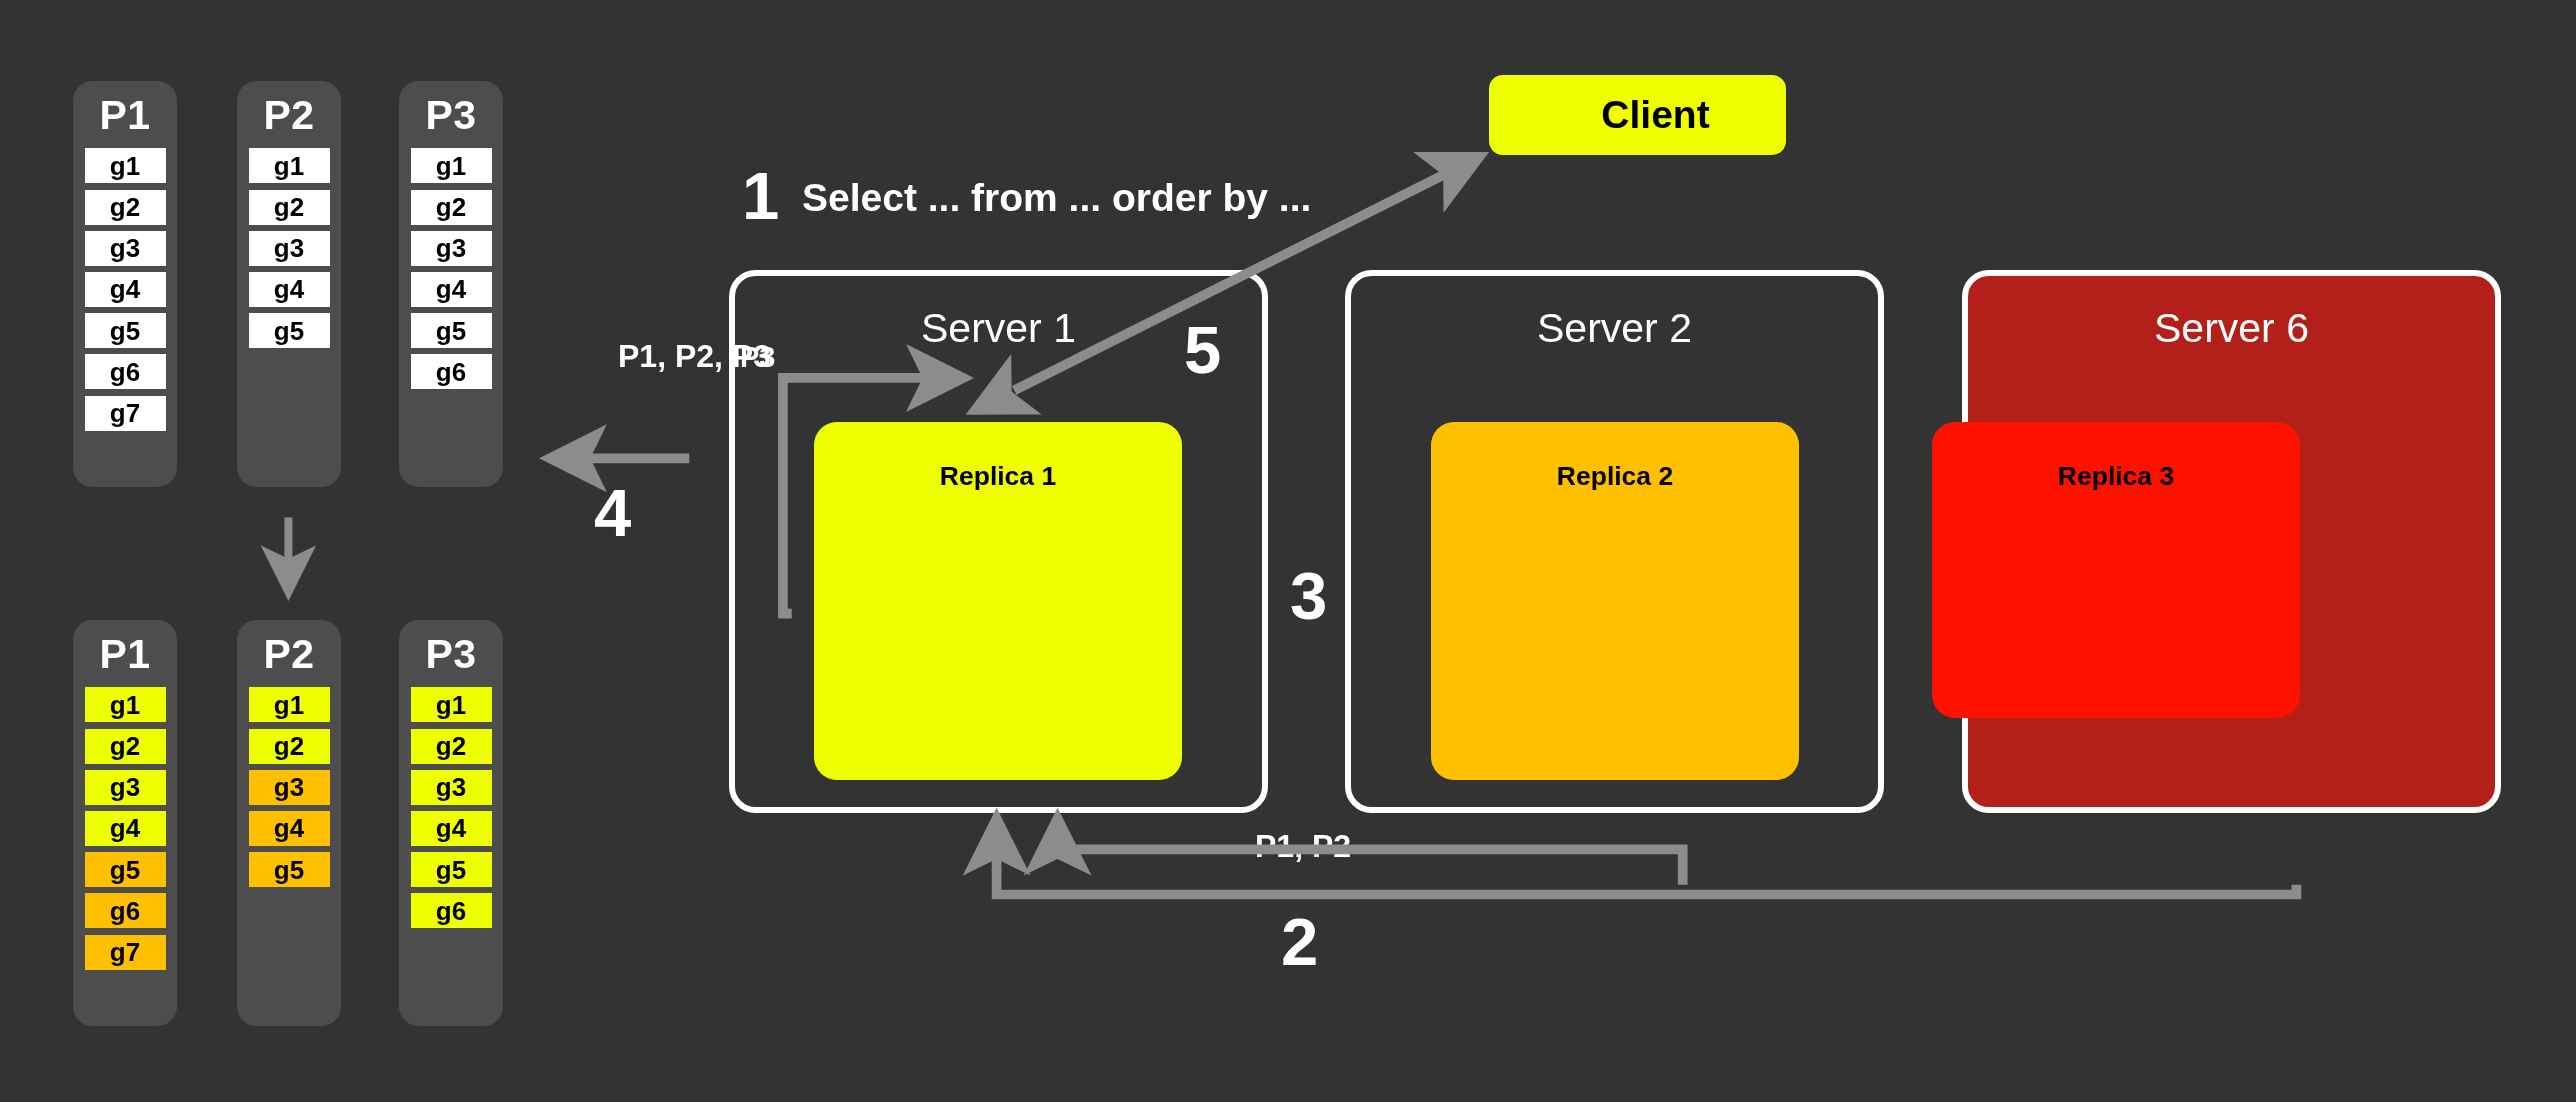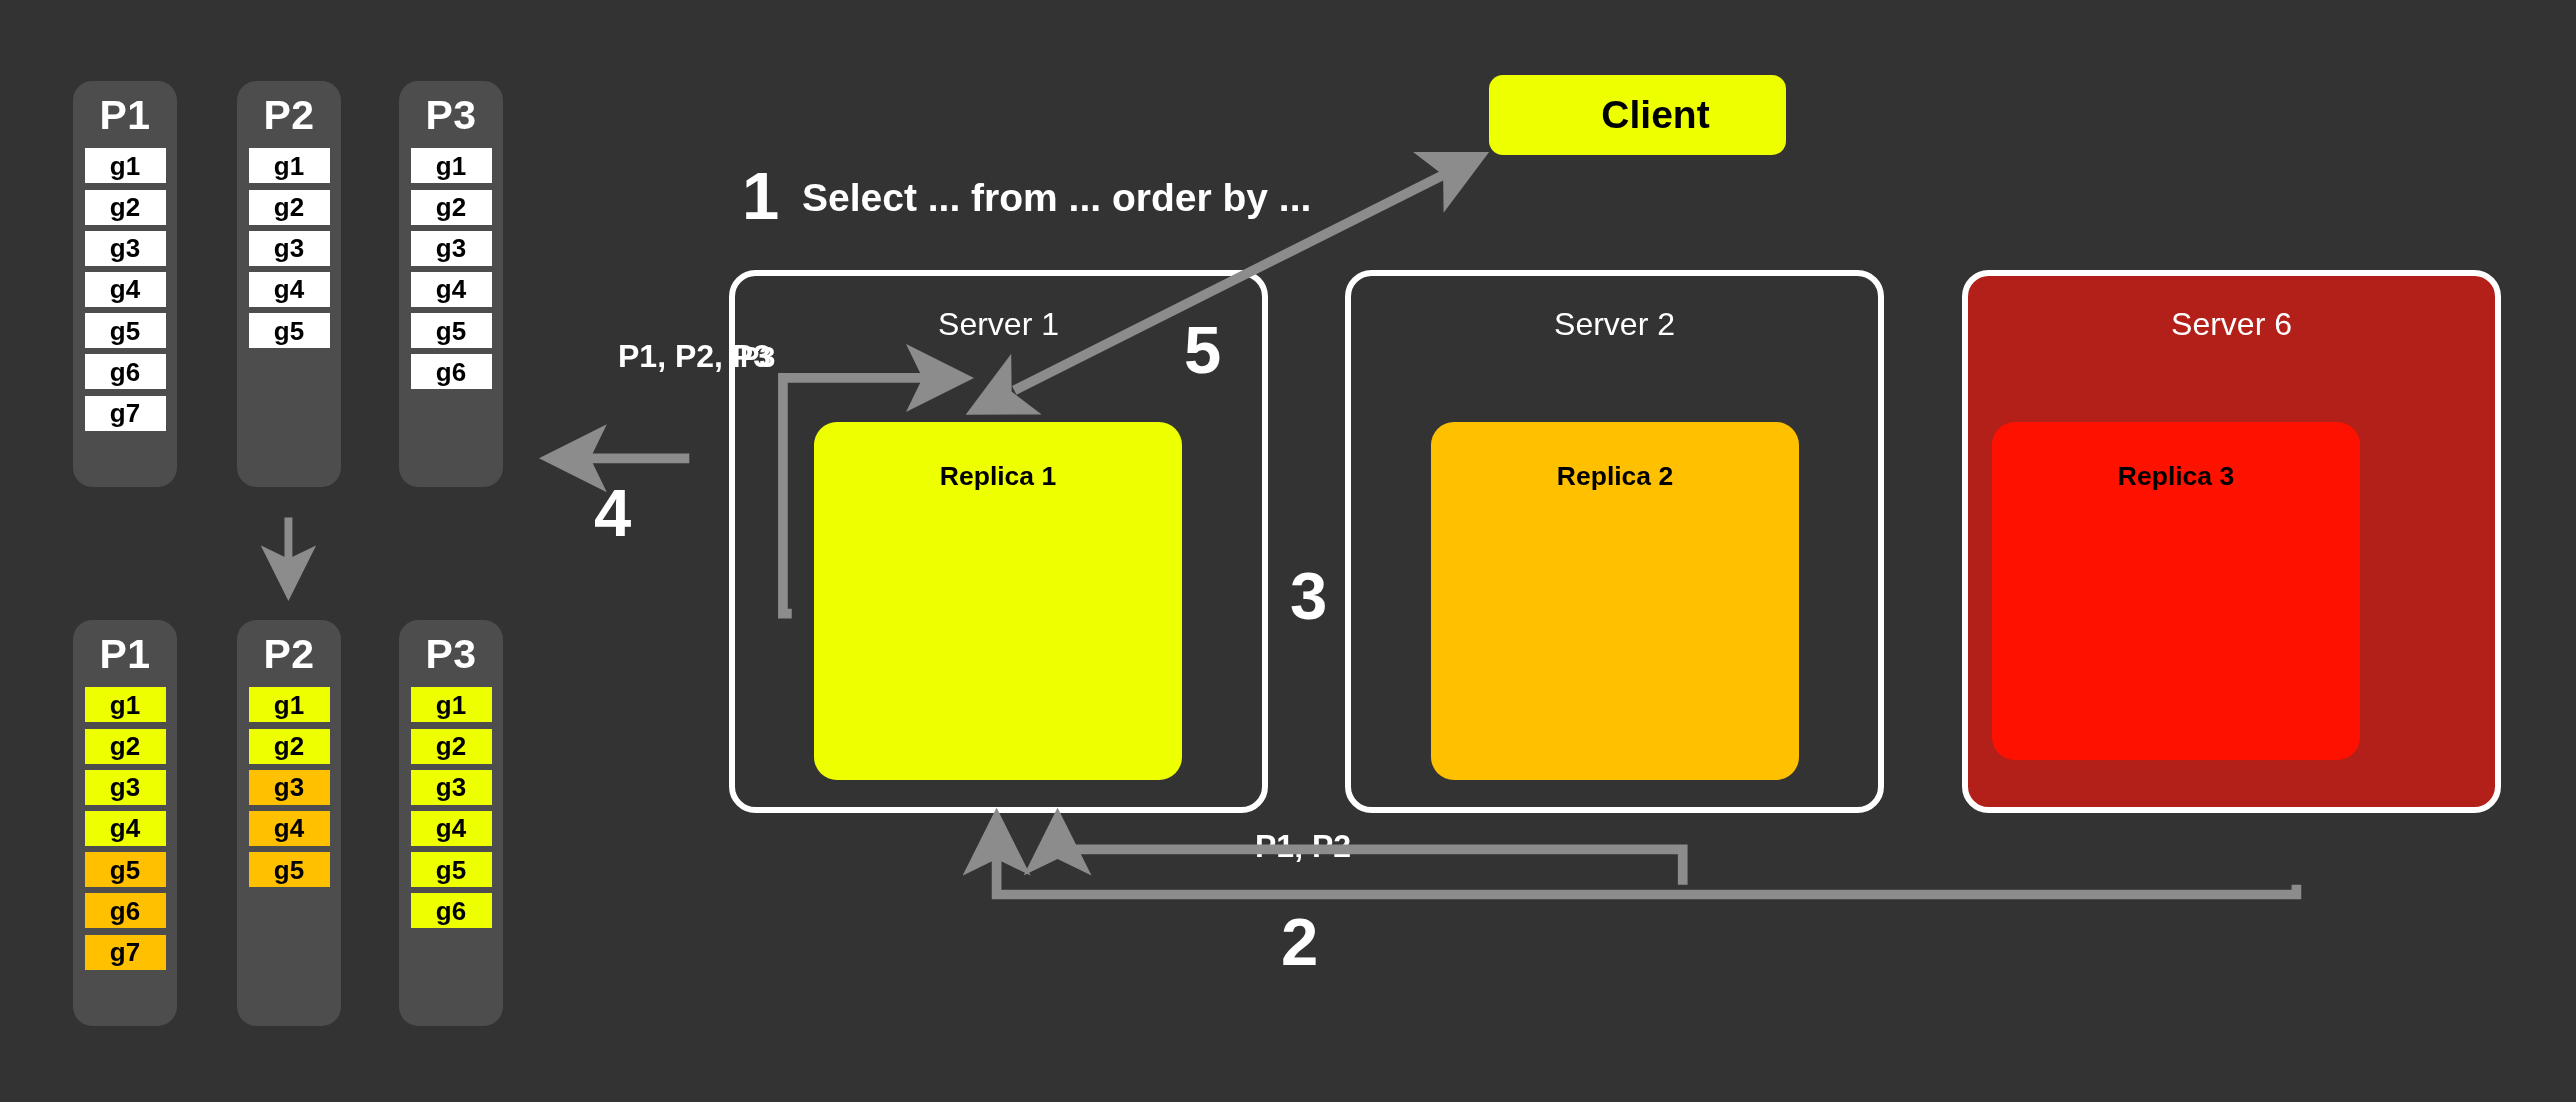--- a/index.html
+++ b/index.html
@@ -63,21 +63,21 @@
     border:6.2px solid #ffffff;
     border-radius:26.5px;
     display:flex;
     flex-direction:column;
     align-items:center;
   }
   .server.dark{background:#333333;}
   .server.red{background:#b3201a;}
   .server-title{
     color:#ffffff;
-    font-size:32px;
+    font-size:41px;
     font-weight:400;
     margin-top:32px;
     line-height:1;
     user-select:none;
   }
   .replica{
     position:absolute;
     border-radius:23px;
     display:flex;
     justify-content:center;
@@ -217,21 +217,21 @@
   <div class="server dark" style="left:1345px;top:270px;width:539px;height:543px;">
     <div class="server-title">Server 2</div>
   </div>
   <div class="replica r2" style="left:1431px;top:422px;width:368px;height:358px;">
     <span>Replica 2</span>
   </div>
 
   <div class="server red" style="left:1962px;top:270px;width:539px;height:543px;">
     <div class="server-title">Server 6</div>
   </div>
-  <div class="replica r3" style="left:1992px;top:422px;width:368px;height:338px;">
+  <div class="replica r3" style="left:1932px;top:422px;width:368px;height:296px;">
     <span>Replica 3</span>
   </div>
 
   <div class="lbl step-num" style="left:742px;top:162px;">1</div>
   <div class="lbl query-text" style="left:802px;top:178px;">Select ... from ... order by ...</div>
 
   <div class="lbl step-num" style="left:1184px;top:316px;">5</div>
 
   <div class="lbl step-num" style="left:1290px;top:562px;">3</div>
 

